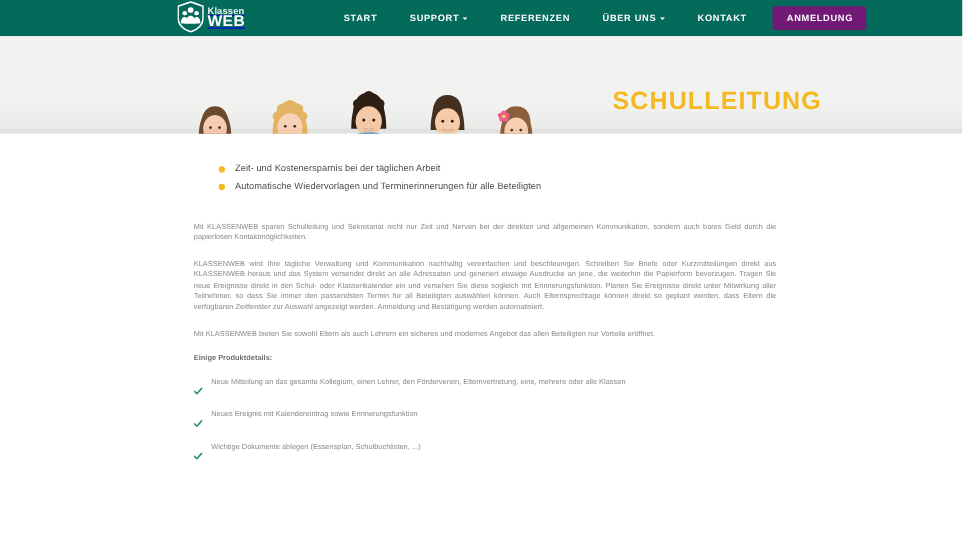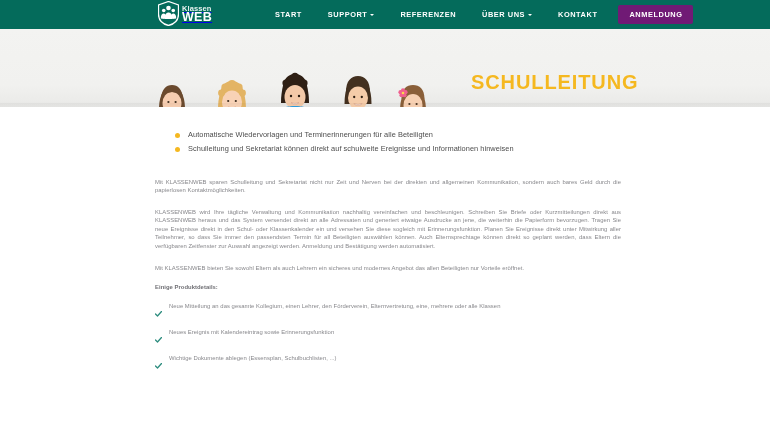--- a/index.html
+++ b/index.html
@@ -12,21 +12,21 @@
   }
 
   
   .site-header {
     width: 770px; height: 29px;
     background: #046b5b;
     display: flex; align-items: center;
     position: relative;
   }
   .logo-wrap {
-    position: absolute; left: 158px; top: 1px;
+    position: absolute; left: 142px; top: 1px;
     display: flex; align-items: center; gap: 3px; justify-content: flex-end;
   }
   .logo-mark { width: 21px; height: 25px; display: block; }
   .logo-text { line-height: 1; padding-top: 1px; }
   .logo-text .l1 {
     display: block; color: #e9f3f0; font-size: 7.5px;
     font-weight: 700; letter-spacing: .1px; margin-bottom: -1px;
   }
   .logo-text .l2 {
     display: block; color: #ffffff; font-size: 12.5px;
@@ -62,21 +62,21 @@
   }
 
   
   .hero {
     position: relative;
     width: 770px; height: 78px;
     background: linear-gradient(180deg,#f3f3f1 0%,#f1f1ef 72%,#ebebe9 93%,#e4e4e2 100%);
     overflow: hidden;
   }
   .hero-title {
-    position: absolute; left: 471px; top: 53px;
+    position: absolute; left: 490px; top: 53px;
     transform: translateY(-50%);
     color: #f5b820; font-size: 20px; font-weight: 700;
     letter-spacing: .9px; white-space: nowrap;
   }
   .kids { position: absolute; left: 150px; top: 32px; width: 300px; height: 80px; }
   .hero-fade {
     position: absolute; left: 0; bottom: 0; width: 770px; height: 4px;
     background: linear-gradient(180deg, rgba(0,0,0,0.04), rgba(0,0,0,0));
   }
 
@@ -263,25 +263,25 @@
   <div class="hero-title">SCHULLEITUNG</div>
   <div class="hero-fade"></div>
 </section>
 
 <main class="content">
 
 
   <ul class="benefit-list">
     <li class="benefit-item">
       <span class="dot"></span>
-      <span class="benefit-text">Automatische Wiedervorlagen und Terminerinnerungen für alle Beteiligten</span>
+      <span class="benefit-text">Zeit- und Kostenersparnis bei der täglichen Arbeit</span>
     </li>
     <li class="benefit-item">
       <span class="dot"></span>
-      <span class="benefit-text">Schulleitung und Sekretariat können direkt auf schulweite Ereignisse und Informationen hinweisen</span>
+      <span class="benefit-text">Automatische Wiedervorlagen und Terminerinnerungen für alle Beteiligten</span>
     </li>
   </ul>
 
   <p class="para first">Mit KLASSENWEB sparen Schulleitung und Sekretariat nicht nur Zeit und Nerven bei der direkten und allgemeinen Kommunikation, sondern auch bares Geld durch die papierlosen Kontaktmöglichkeiten.</p>
   <p class="para">KLASSENWEB wird Ihre tägliche Verwaltung und Kommunikation nachhaltig vereinfachen und beschleunigen. Schreiben Sie Briefe oder Kurzmitteilungen direkt aus KLASSENWEB heraus und das System versendet direkt an alle Adressaten und generiert etwaige Ausdrucke an jene, die weiterhin die Papierform bevorzugen. Tragen Sie neue Ereignisse direkt in den Schul- oder Klassenkalender ein und versehen Sie diese sogleich mit Erinnerungsfunktion. Planen Sie Ereignisse direkt unter Mitwirkung aller Teilnehmer, so dass Sie immer den passendsten Termin für all Beteiligten auswählen können. Auch Elternsprechtage können direkt so geplant werden, dass Eltern die verfügbaren Zeitfenster zur Auswahl angezeigt werden. Anmeldung und Bestätigung werden automatisiert.</p>
   <p class="para">Mit KLASSENWEB bieten Sie sowohl Eltern als auch Lehrern ein sicheres und modernes Angebot das allen Beteiligten nur Vorteile eröffnet.</p>
   <p class="para tight" style="font-weight:700;color:#6f6f74;">Einige Produktdetails:</p>
 
   <ul class="detail-list">
     <li class="detail-item">

